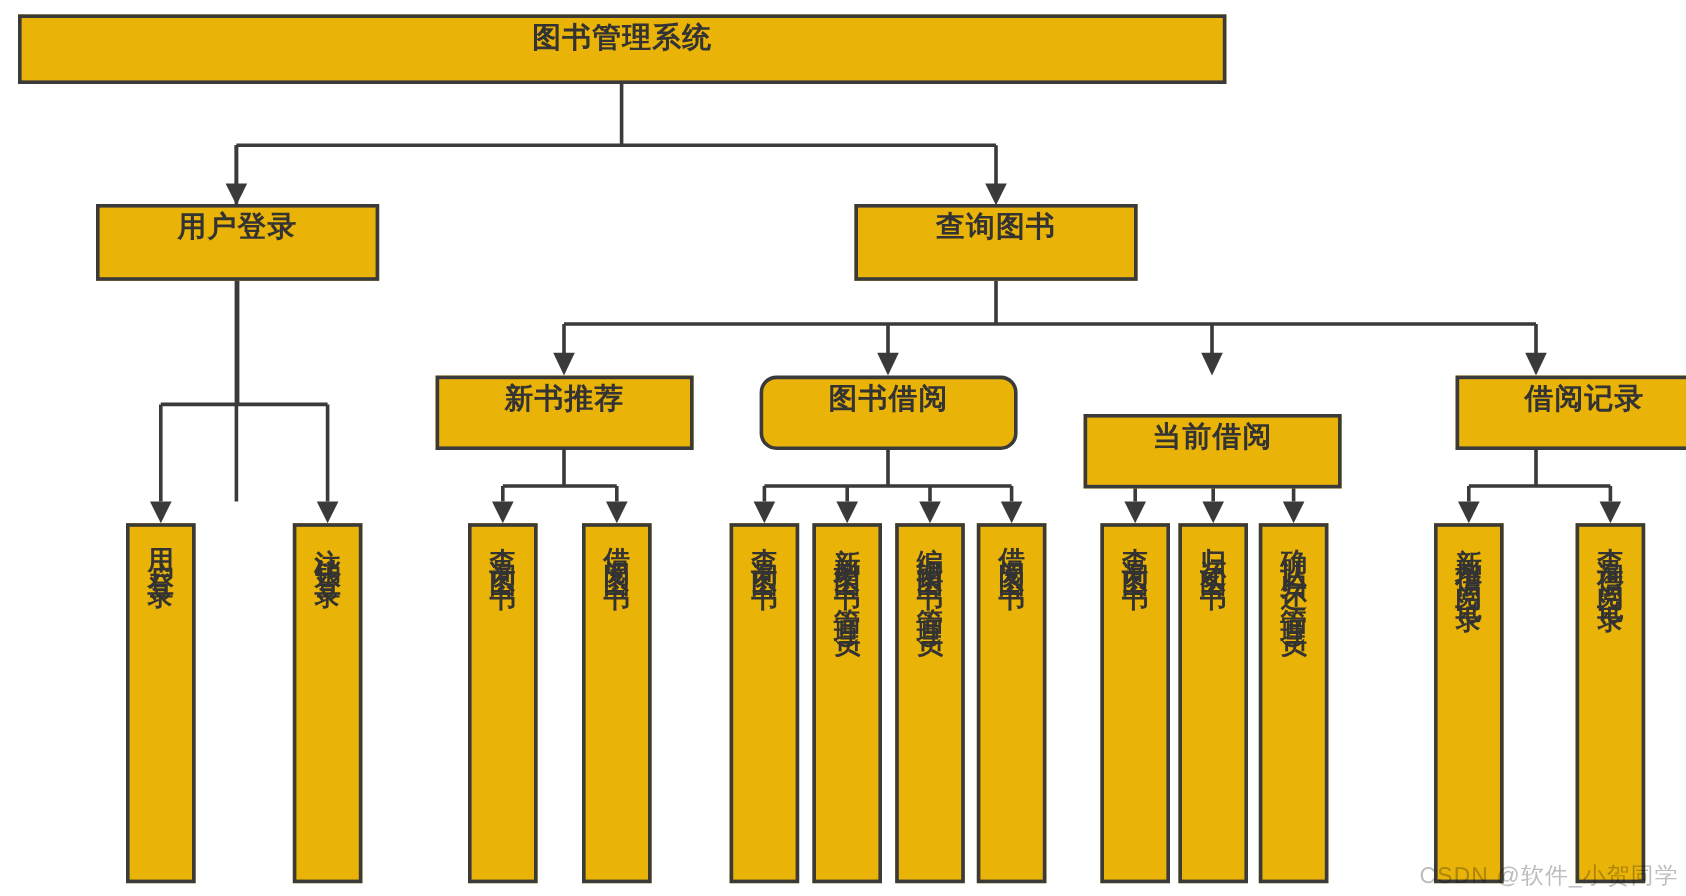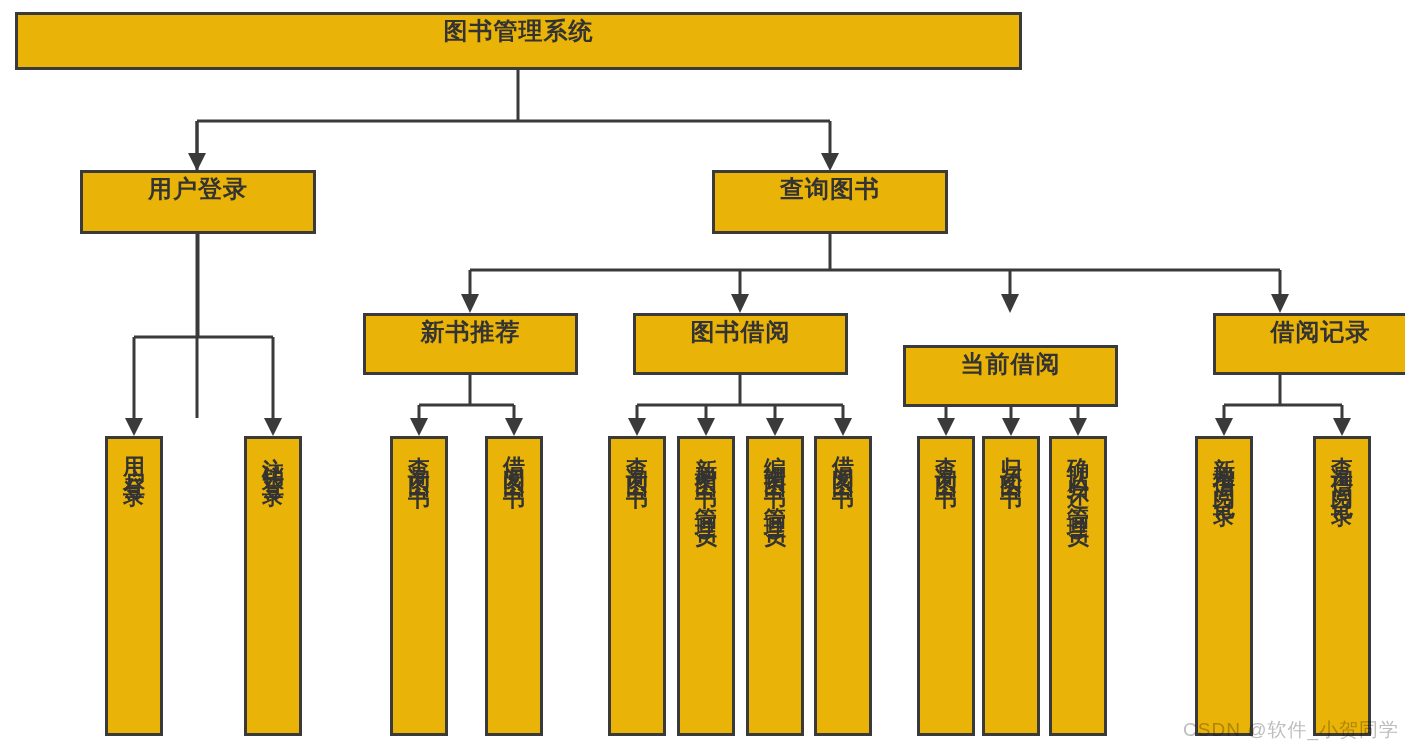--- a/index.html
+++ b/index.html
@@ -121,21 +121,21 @@
   <div class="node hlabel" style="left:80px; top:170px; width:236px; height:64px;">
     <span>用户登录</span>
   </div>
   <div class="node hlabel" style="left:712px; top:170px; width:236px; height:64px;">
     <span>查询图书</span>
   </div>
 
   <div class="node hlabel" style="left:363px; top:313px; width:215px; height:62px;">
     <span>新书推荐</span>
   </div>
-  <div class="node hlabel" style="left:633px; top:313px; width:215px; height:62px;">
+  <div class="node hlabel" style="left:633px; top:313px; width:215px; height:62px;border-radius:14px;">
     <span>图书借阅</span>
   </div>
   <div class="node hlabel" style="left:903px; top:313px; width:215px; height:62px;margin-top:32px;">
     <span>当前借阅</span>
   </div>
   <div class="node hlabel" style="left:1173px; top:313px; width:215px; height:62px;margin-left:40px;">
     <span>借阅记录</span>
   </div>
 
   <div class="node leaf" style="left:105px;">

